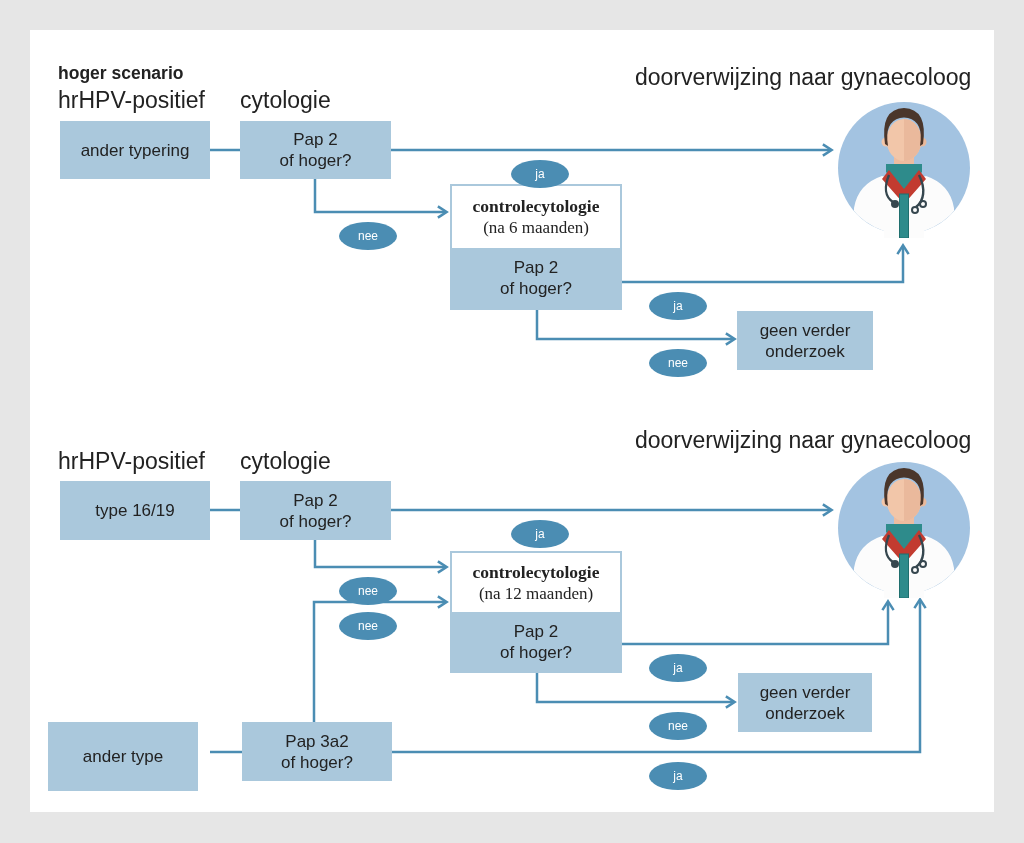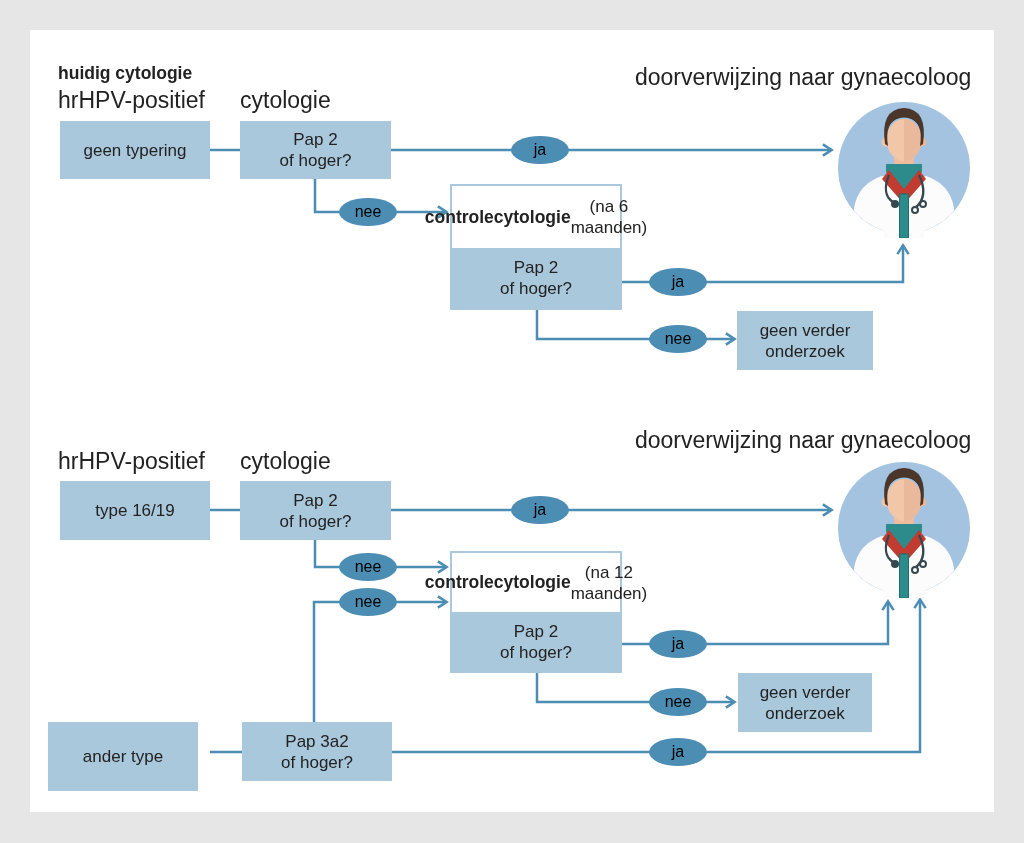--- a/index.html
+++ b/index.html
@@ -5,26 +5,26 @@
   html,body{margin:0;padding:0;}
   .stage{position:relative;width:1024px;height:843px;background:#e6e6e6;
          font-family:"Liberation Sans",sans-serif;color:#222;overflow:hidden;}
   .panel{position:absolute;left:30px;top:30px;width:964px;height:782px;background:#ffffff;}
   .lines{position:absolute;left:0;top:0;width:1024px;height:843px;z-index:1;}
   .lbl{position:absolute;font-size:23px;z-index:2;white-space:nowrap;}
   .lbl.bold{font-weight:bold;font-size:17.5px;}
   .ref{width:300px;text-align:right;}
   .box{position:absolute;background:#aac8dc;display:flex;flex-direction:column;align-items:center;
        justify-content:center;text-align:center;font-size:17px;line-height:21px;z-index:2;}
-  .oval{position:absolute;width:58px;height:28px;border-radius:50%;background:#4b8db3;color:#000000;
-        display:flex;align-items:center;justify-content:center;font-size:16px;z-index:3;}
+  .oval{position:absolute;width:58px;height:28px;border-radius:50%;background:#4b8db3;color:#ffffff;
+        display:flex;align-items:center;justify-content:center;font-size:12px;z-index:3;margin-top:24px;}
   .control-box{position:absolute;width:172px;border:2px solid #aac8dc;background:#ffffff;
         box-sizing:border-box;display:flex;flex-direction:column;z-index:2;}
-  .control-top{flex:1;display:flex;flex-direction:row;align-items:center;justify-content:center;
-        text-align:center;font-size:17px;line-height:21px;}
+  .control-top{flex:1;display:flex;flex-direction:column;align-items:center;justify-content:center;
+        text-align:center;font-size:17px;line-height:21px;font-family:Liberation Serif, serif;}
   .control-top .t{font-weight:bold;font-size:17.5px;}
   .control-bottom{background:#aac8dc;display:flex;flex-direction:column;align-items:center;
         justify-content:center;text-align:center;font-size:17px;line-height:21px;}
   .doctor{position:absolute;width:132px;height:136px;z-index:2;}
 </style>
 </head>
 <body>
 
 <div class="stage">
   <div class="panel"></div>
@@ -71,27 +71,27 @@
       <path d="M391,510 H831" marker-end="url(#chev)"></path>
       <path d="M315,540 V567 H446" marker-end="url(#chev)"></path>
       <path d="M314,722 V602 H446" marker-end="url(#chev)"></path>
       <path d="M622,644 H888 V602" marker-end="url(#chev)"></path>
       <path d="M537,673 V702 H734" marker-end="url(#chev)"></path>
       <path d="M392,752 H920 V600" marker-end="url(#chev)"></path>
       <path d="M210,752 H242"></path>
     </g>
   </svg>
 
-  <div class="lbl bold" style="left:58px;top:63px">huidig cytologie</div>
+  <div class="lbl bold" style="left:58px;top:63px">hoger scenario</div>
   <div class="lbl" style="left:58px;top:87px">hrHPV-positief</div>
   <div class="lbl" style="left:240px;top:87px">cytologie</div>
   <div class="lbl ref" style="left:635px;top:64px">doorverwijzing naar gynaecoloog</div>
 
   <div class="box" style="left:60px;top:121px;width:150px;height:58px">
-    <span>geen typering</span>
+    <span>ander typering</span>
   </div>
   <div class="box" style="left:240px;top:121px;width:151px;height:58px">
     <span>Pap 2</span>
     <span>of hoger?</span>
   </div>
 
   <div class="oval" style="left:511px;top:136px">ja</div>
   <div class="oval" style="left:339px;top:198px">nee</div>
 
   <div class="control-box" style="left:450px;top:184px;height:126px">

